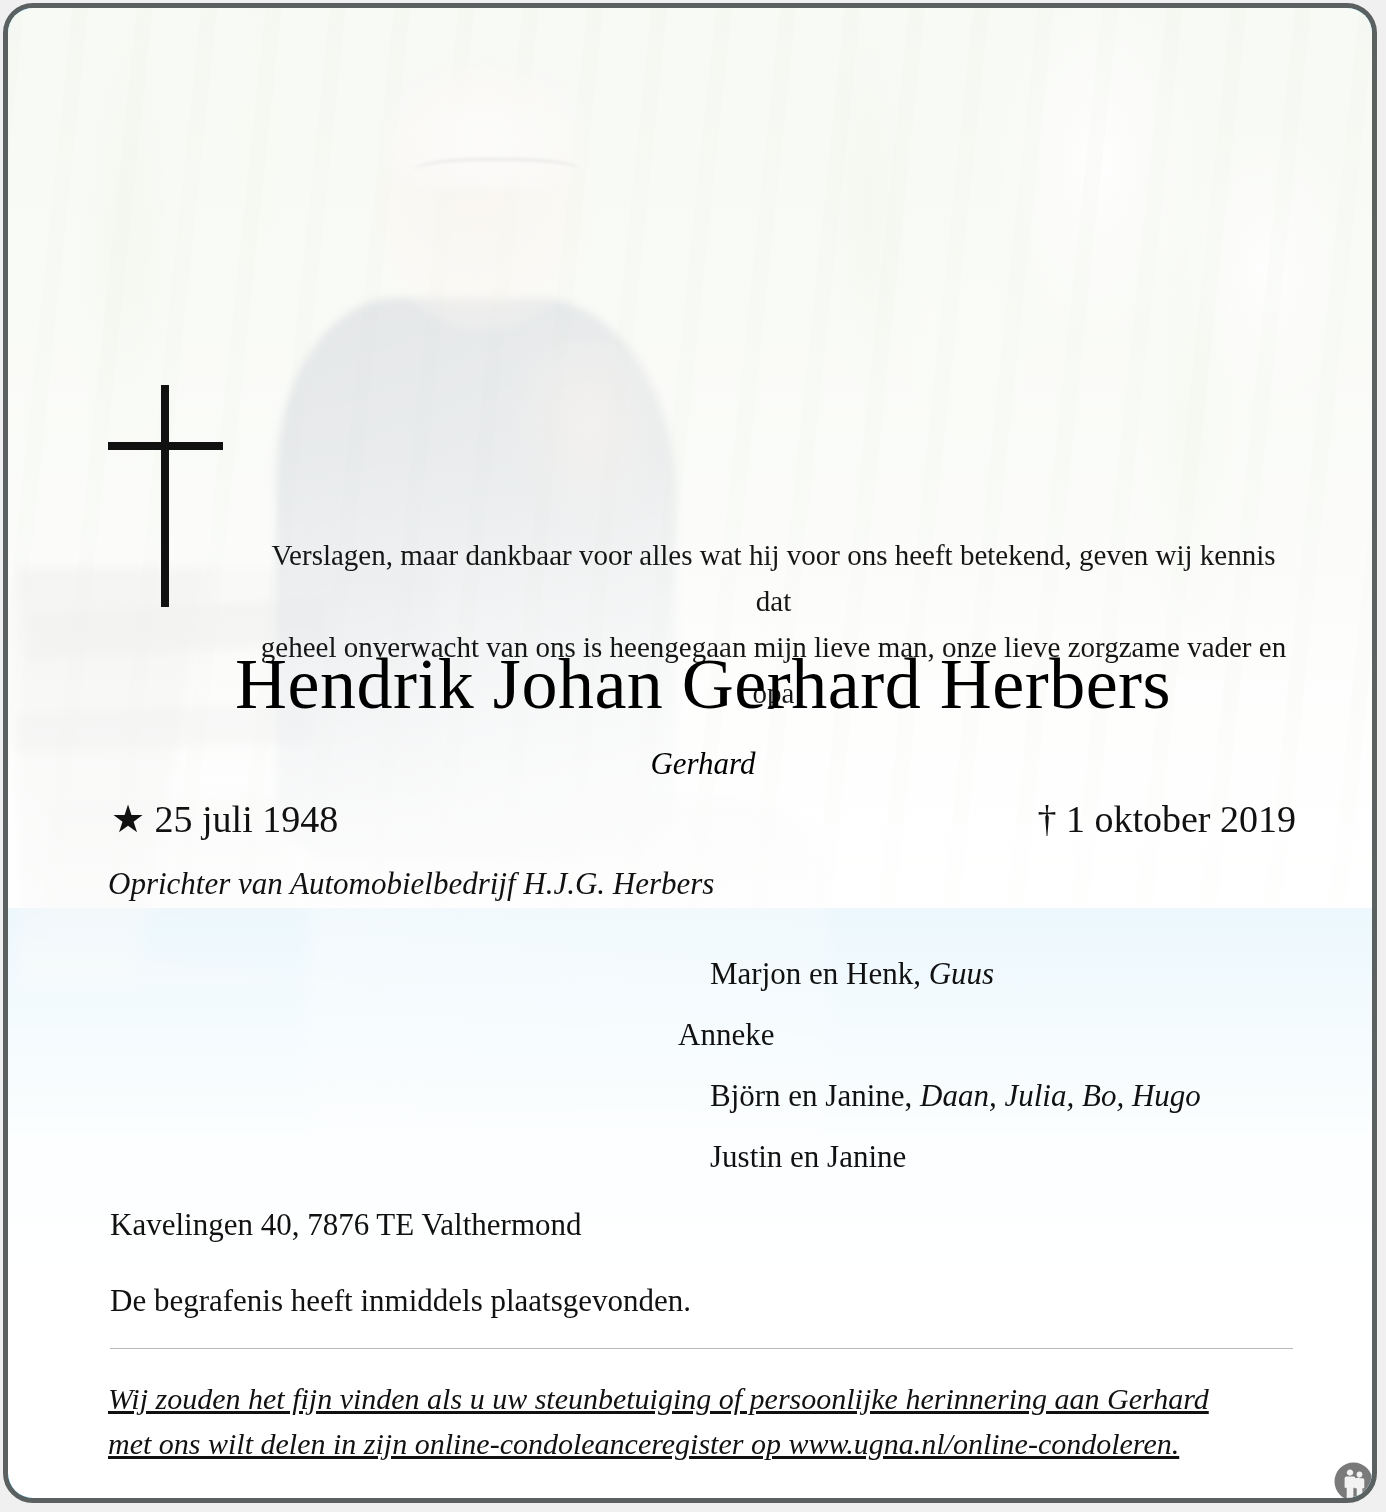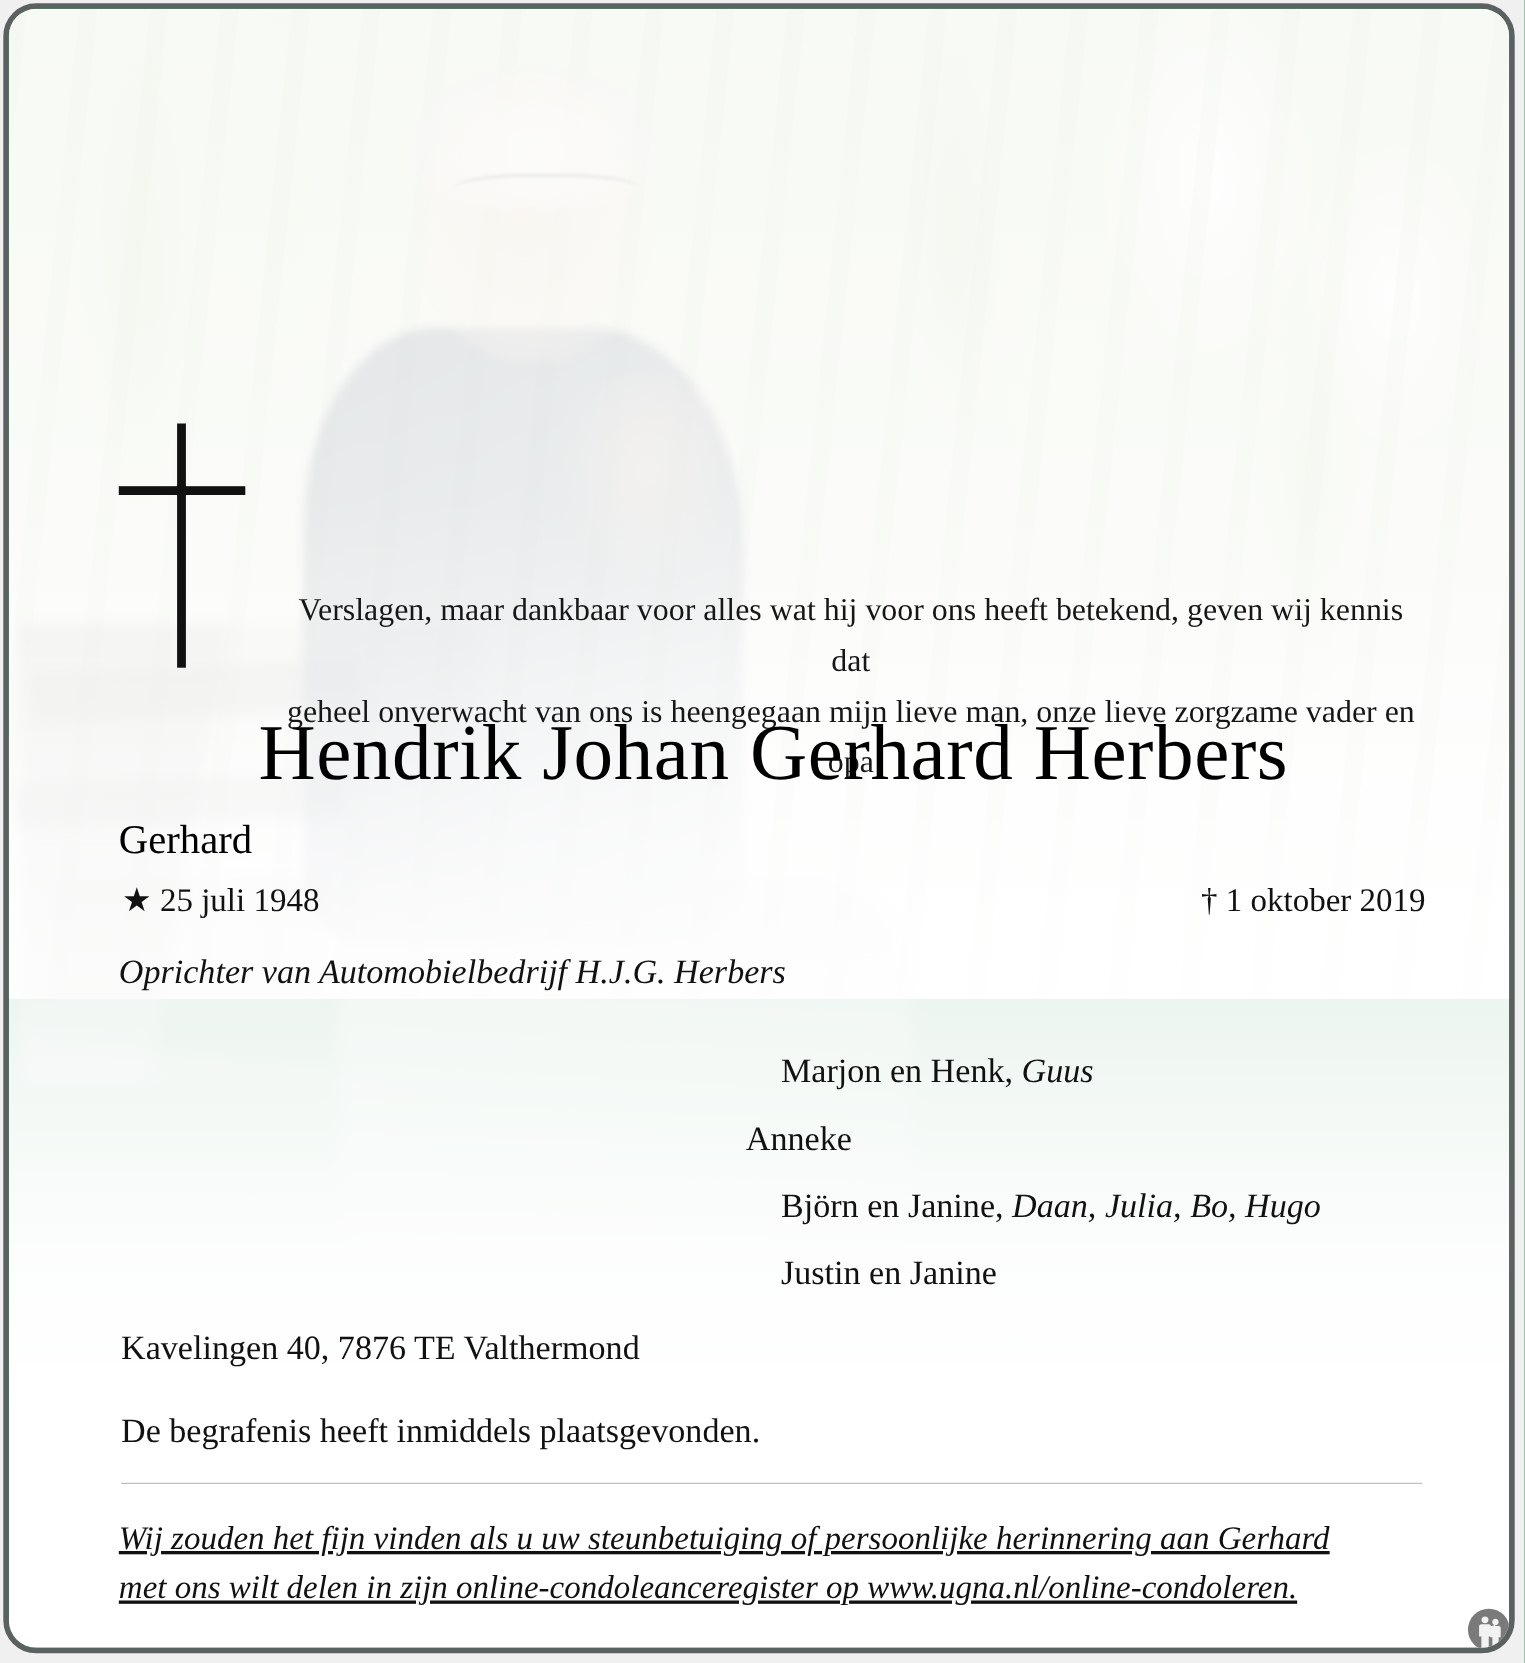--- a/index.html
+++ b/index.html
@@ -17,21 +17,21 @@
   
   .card {
     position: absolute;
     left: 3px;
     top: 3px;
     width: 1374px;
     height: 1500px;
     box-sizing: border-box;
     border: 5px solid #5b6160;
     border-radius: 30px;
-    background: #15803d;
+    background: #0ea5e9;
     overflow: hidden;
   }
 
   
   .photo-layer {
     position: absolute;
     inset: 0;
     overflow: hidden;
   }
   
@@ -210,32 +210,33 @@
     line-height: 86px;
     letter-spacing: 0.5px;
     color: #000;
   }
 
   .nickname {
     position: absolute;
     left: 100px;
     top: 731px;
     width: 1190px;
-    text-align: left;
-    font-size: 37px;
+    text-align: center;
+    font-style: italic;
+    font-size: 31px;
     line-height: 50px;
     color: #000;
   }
 
   .dates {
     position: absolute;
     left: 103px;
     top: 791px;
     width: 1185px;
-    font-size: 30px;
+    font-size: 38px;
     line-height: 40px;
     display: flex;
     justify-content: space-between;
     color: #111;
   }
 
   .profession {
     position: absolute;
     left: 100px;
     top: 855px;

